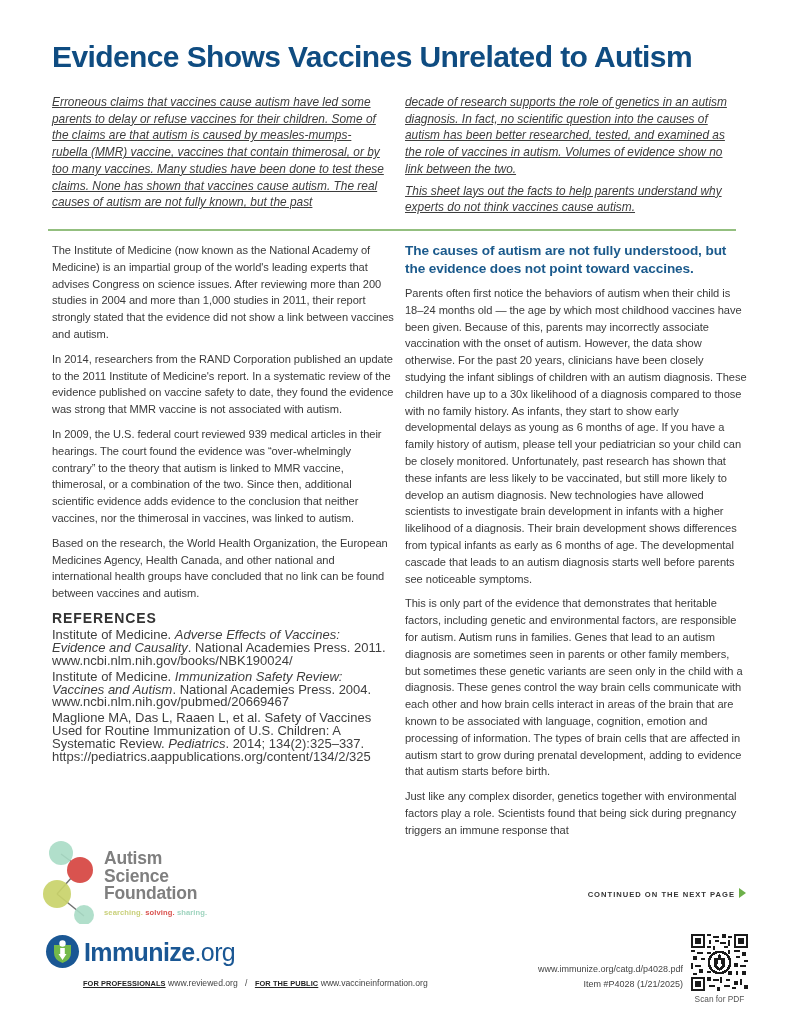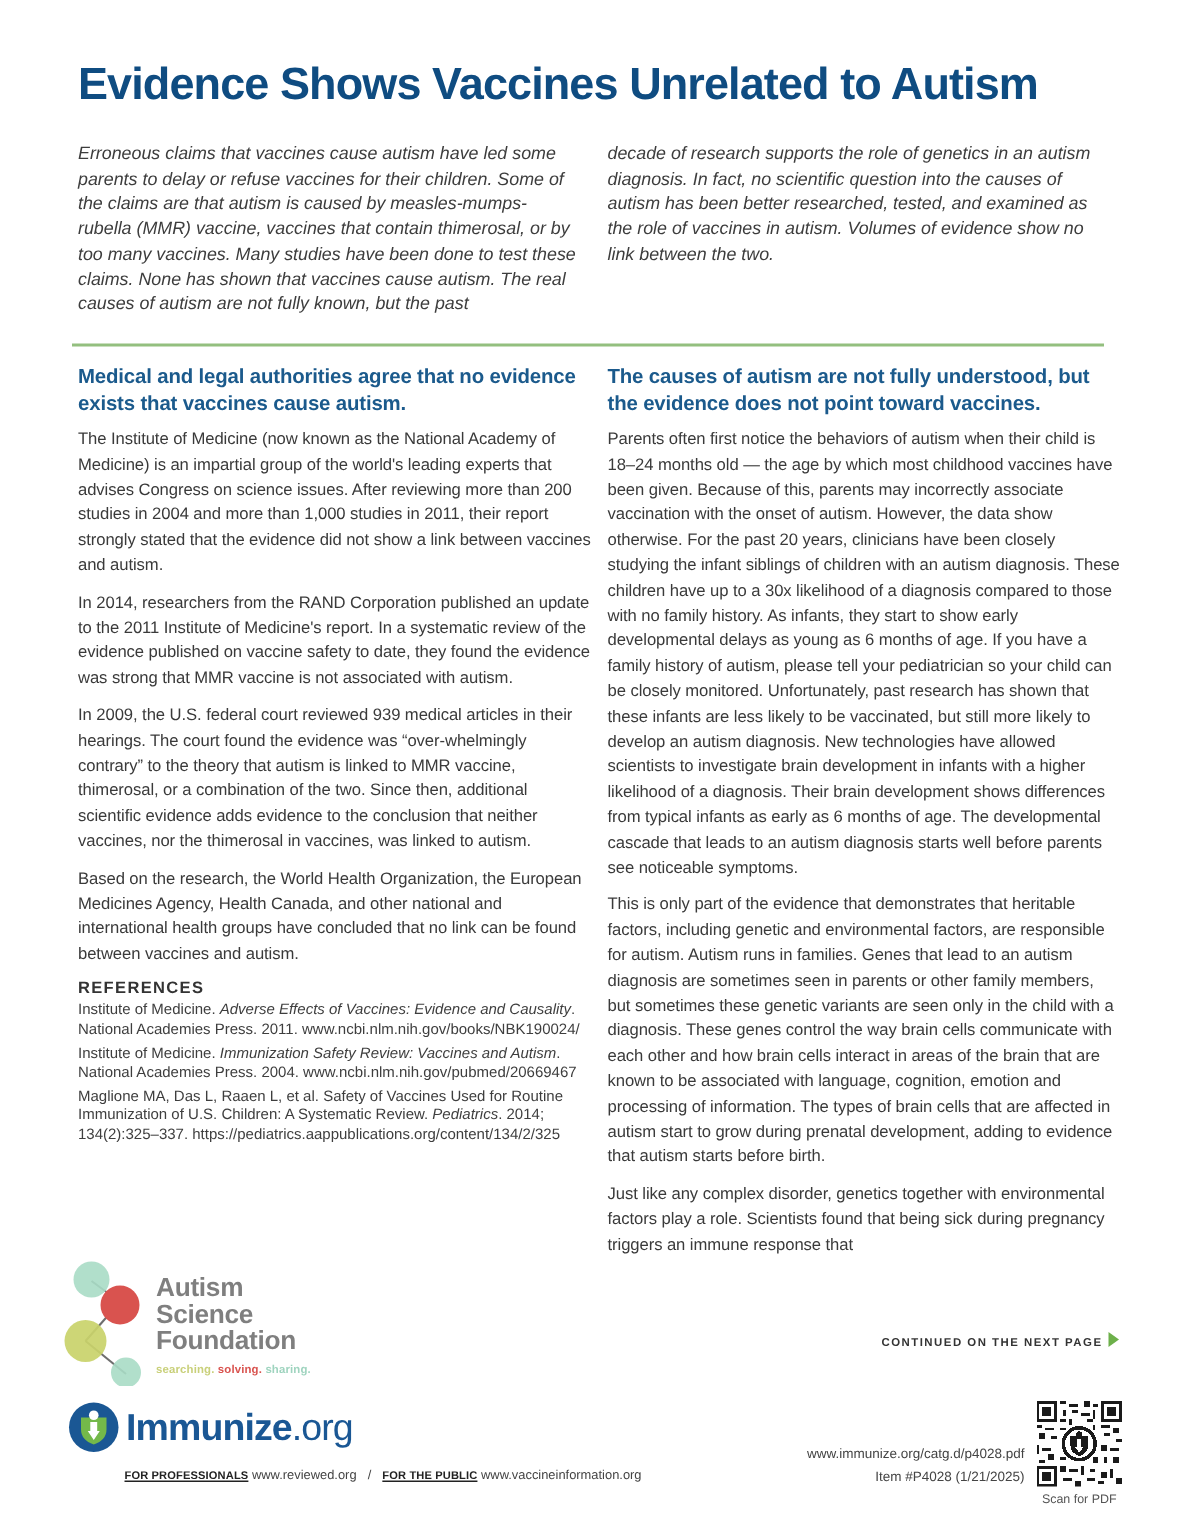--- a/index.html
+++ b/index.html
@@ -7,21 +7,21 @@
   body { font-family: "Liberation Sans", sans-serif; color: #3a3a3a; position: relative; }
 
   .title {
     position: absolute; left: 52px; top: 40px; width: 700px;
     font-family: "Liberation Sans", sans-serif; font-size: 30px; font-weight: bold;
     color: #0f4c81; letter-spacing: -0.6px; white-space: nowrap;
   }
 
   .intro {
     position: absolute; top: 94px; width: 335px;
-    font-style: italic; font-size: 11.9px; line-height: 16.7px; color: #3d3d3d;
+    font-style: italic; font-size: 11.9px; line-height: 16.7px; color: #3d3d3d; text-decoration: underline;
   }
   .intro p + p { margin-top: 5px; }
   .intro.left { left: 52px; }
   .intro.right { left: 405px; }
 
   .divider {
     position: absolute; left: 48px; top: 229px; width: 688px; height: 2px;
     background: #93bf7f;
   }
 
@@ -32,25 +32,25 @@
   .col h2 {
     font-size: 13.6px; font-weight: bold; color: #1b5a8c; line-height: 17.5px;
     margin-bottom: 8px; letter-spacing: -0.1px;
   }
   .col p.body {
     font-size: 11.1px; line-height: 16.8px; color: #3a3a3a; margin-bottom: 8px;
     letter-spacing: -0.05px;
   }
 
   .refs-title {
-    font-size: 11px; font-weight: bold; letter-spacing: 0.9px; color: #333;
+    font-size: 14px; font-weight: bold; letter-spacing: 0.9px; color: #333;
     margin-top: 2px; margin-bottom: 3px;
   }
   .ref {
-    font-size: 10px; line-height: 12.9px; color: #3e3e3e; margin-bottom: 3px;
+    font-size: 13px; line-height: 12.9px; color: #3e3e3e; margin-bottom: 3px;
   }
   .ref i { font-style: italic; }
 
   .continued {
     position: absolute; left: 560px; top: 888px; width: 186px; text-align: right;
     font-size: 7.6px; font-weight: bold; letter-spacing: 1px; color: #333;
   }
   .continued .arrow {
     display: inline-block; width: 0; height: 0; vertical-align: -1px; margin-left: 4px;
     border-top: 5px solid transparent; border-bottom: 5px solid transparent;
@@ -106,26 +106,26 @@
 </head>
 <body>
 
 <h1 class="title">Evidence Shows Vaccines Unrelated to Autism</h1>
 
 <div class="intro left">
   <p>Erroneous claims that vaccines cause autism have led some parents to delay or refuse vaccines for their children. Some of the claims are that autism is caused by measles-mumps-rubella (MMR) vaccine, vaccines that contain thimerosal, or by too many vaccines. Many studies have been done to test these claims. None has shown that vaccines cause autism. The real causes of autism are not fully known, but the past</p>
 </div>
 <div class="intro right">
   <p>decade of research supports the role of genetics in an autism diagnosis. In fact, no scientific question into the causes of autism has been better researched, tested, and examined as the role of vaccines in autism. Volumes of evidence show no link between the two.</p>
+  <p>This sheet lays out the facts to help parents understand why experts do not think vaccines cause autism.</p>
 </div>
 
 <div class="divider"></div>
 
 <section class="col left">
-  <h2>Medical and legal authorities agree that no evidence exists that vaccines cause autism.</h2>
   <p class="body">The Institute of Medicine (now known as the National Academy of Medicine) is an impartial group of the world's leading experts that advises Congress on science issues. After reviewing more than 200 studies in 2004 and more than 1,000 studies in 2011, their report strongly stated that the evidence did not show a link between vaccines and autism.</p>
   <p class="body">In 2014, researchers from the RAND Corporation published an update to the 2011 Institute of Medicine's report. In a systematic review of the evidence published on vaccine safety to date, they found the evidence was strong that MMR vaccine is not associated with autism.</p>
   <p class="body">In 2009, the U.S. federal court reviewed 939 medical articles in their hearings. The court found the evidence was “over-whelmingly contrary” to the theory that autism is linked to MMR vaccine, thimerosal, or a combination of the two. Since then, additional scientific evidence adds evidence to the conclusion that neither vaccines, nor the thimerosal in vaccines, was linked to autism.</p>
   <p class="body">Based on the research, the World Health Organization, the European Medicines Agency, Health Canada, and other national and international health groups have concluded that no link can be found between vaccines and autism.</p>
 
   <div class="refs-title">REFERENCES</div>
   <p class="ref"><span>Institute of Medicine. </span><i>Adverse Effects of Vaccines: Evidence and Causality</i><span>. National Academies Press. 2011. www.ncbi.nlm.nih.gov/books/NBK190024/</span></p>
   <p class="ref"><span>Institute of Medicine. </span><i>Immunization Safety Review: Vaccines and Autism</i><span>. National Academies Press. 2004. www.ncbi.nlm.nih.gov/pubmed/20669467</span></p>
   <p class="ref"><span>Maglione MA, Das L, Raaen L, et al. Safety of Vaccines Used for Routine Immunization of U.S. Children: A Systematic Review. </span><i>Pediatrics</i><span>. 2014; 134(2):325–337. https://pediatrics.aappublications.org/content/134/2/325</span></p>
 </section>

